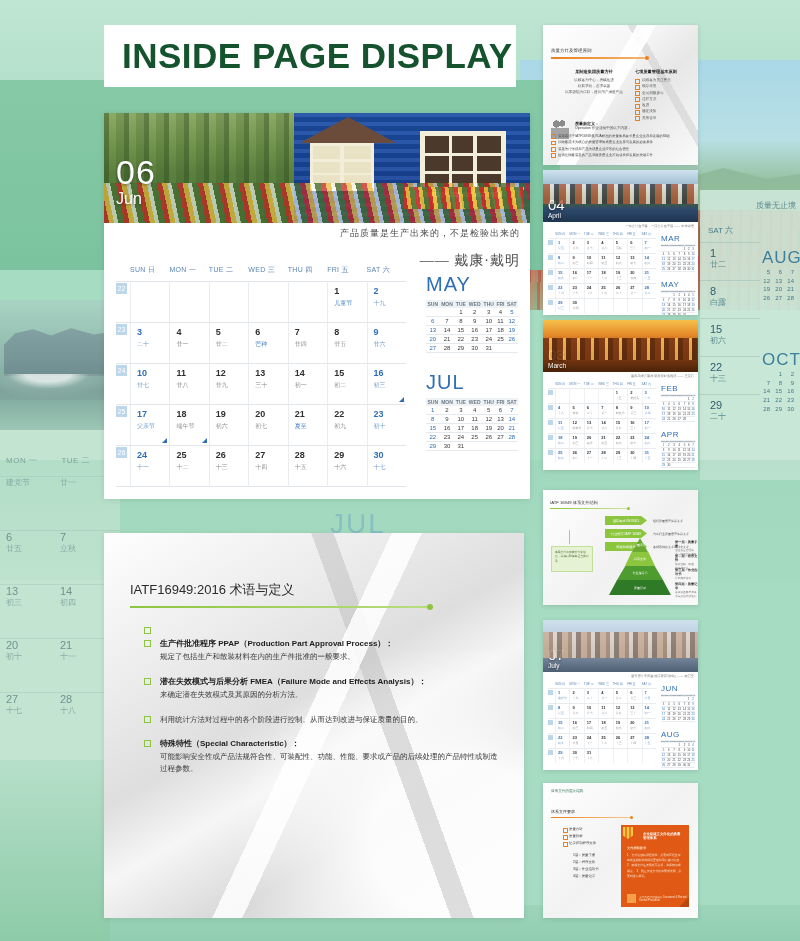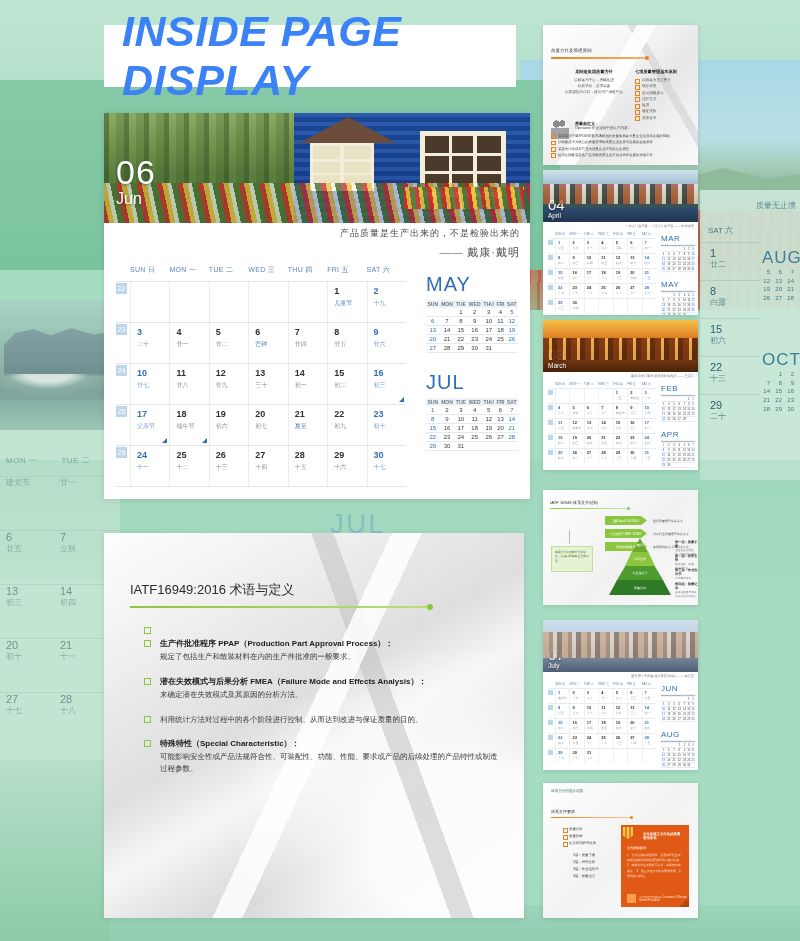--- a/index.html
+++ b/index.html
@@ -98,22 +98,22 @@
   .ghost-right .gr-mini-grid { font-size:6px; color:#46788a; line-height:1.45; }
   .ghost-right .gr-mini-grid .r { display:flex; gap:4px; }
   .ghost-right .gr-mini-grid .r span { width:8px; text-align:right; }
 
   
   .title-banner {
     position:absolute; left:104px; top:25px; width:412px; height:62px;
     background:#ffffff; display:flex; align-items:center; padding-left:18px;
   }
   .title-banner h1 {
-    font-size:43px; font-weight:bold; letter-spacing:.5px;
-    color:#3b82f6; font-family:"Liberation Sans", sans-serif;font-style:italic;
+    font-size:35px; font-weight:bold; letter-spacing:.5px;
+    color:#14532d; font-family:"Liberation Sans", sans-serif;
   }
 
   
   .cal-card {
     position:absolute; left:104px; top:113px; width:426px; height:386px;
     background:#ffffff; box-shadow:0 1px 6px rgba(0,0,0,.10);
     overflow:hidden;
   }
   .cal-photo {
     position:relative; width:100%; height:110px; overflow:hidden;
@@ -171,21 +171,21 @@
     text-shadow:0 1px 3px rgba(0,0,0,.4);
   }
   .cal-month .num { font-size:34px; font-weight:300; letter-spacing:1px; }
   .cal-month .name { font-size:16px; font-weight:300; margin-top:2px; }
 
   .cal-quote {
     position:absolute; right:10px; top:114px; text-align:right;
     font-family:"Liberation Serif", serif; color:#4a4a4a;
   }
   .cal-quote .q1 { font-size:9px; letter-spacing:1px; }
-  .cal-quote .q2 { font-size:11px; margin-top:5px; letter-spacing:1px;font-family:Liberation Serif, serif;}
+  .cal-quote .q2 { font-size:14px; margin-top:12px; letter-spacing:1px;font-family:Liberation Serif, serif;}
 
   .cal-body { position:absolute; left:12px; top:152px; width:290px; }
   .cal-hdr { display:grid; grid-template-columns: 14px repeat(7, 1fr); }
   .cal-hdr div { font-size:7px; color:#5c86b8; padding-bottom:6px; letter-spacing:.3px; }
   .cal-grid { border-top:1px solid #e2e6ea; }
   .cal-row { display:grid; grid-template-columns: 14px repeat(7, 1fr); border-bottom:1px solid #e2e6ea; height:41px; position:relative;}
   .wk { background:#bcd6ea; color:#fff; font-size:7px; width:11px; height:11px;
         display:flex; align-items:center; justify-content:center; margin-top:1px;}
   .cal-cell { border-left:1px solid #e9edf0; padding:5px 0 0 6px; position:relative;}
   .cal-cell:first-of-type{ border-left:1px solid #e9edf0;}

